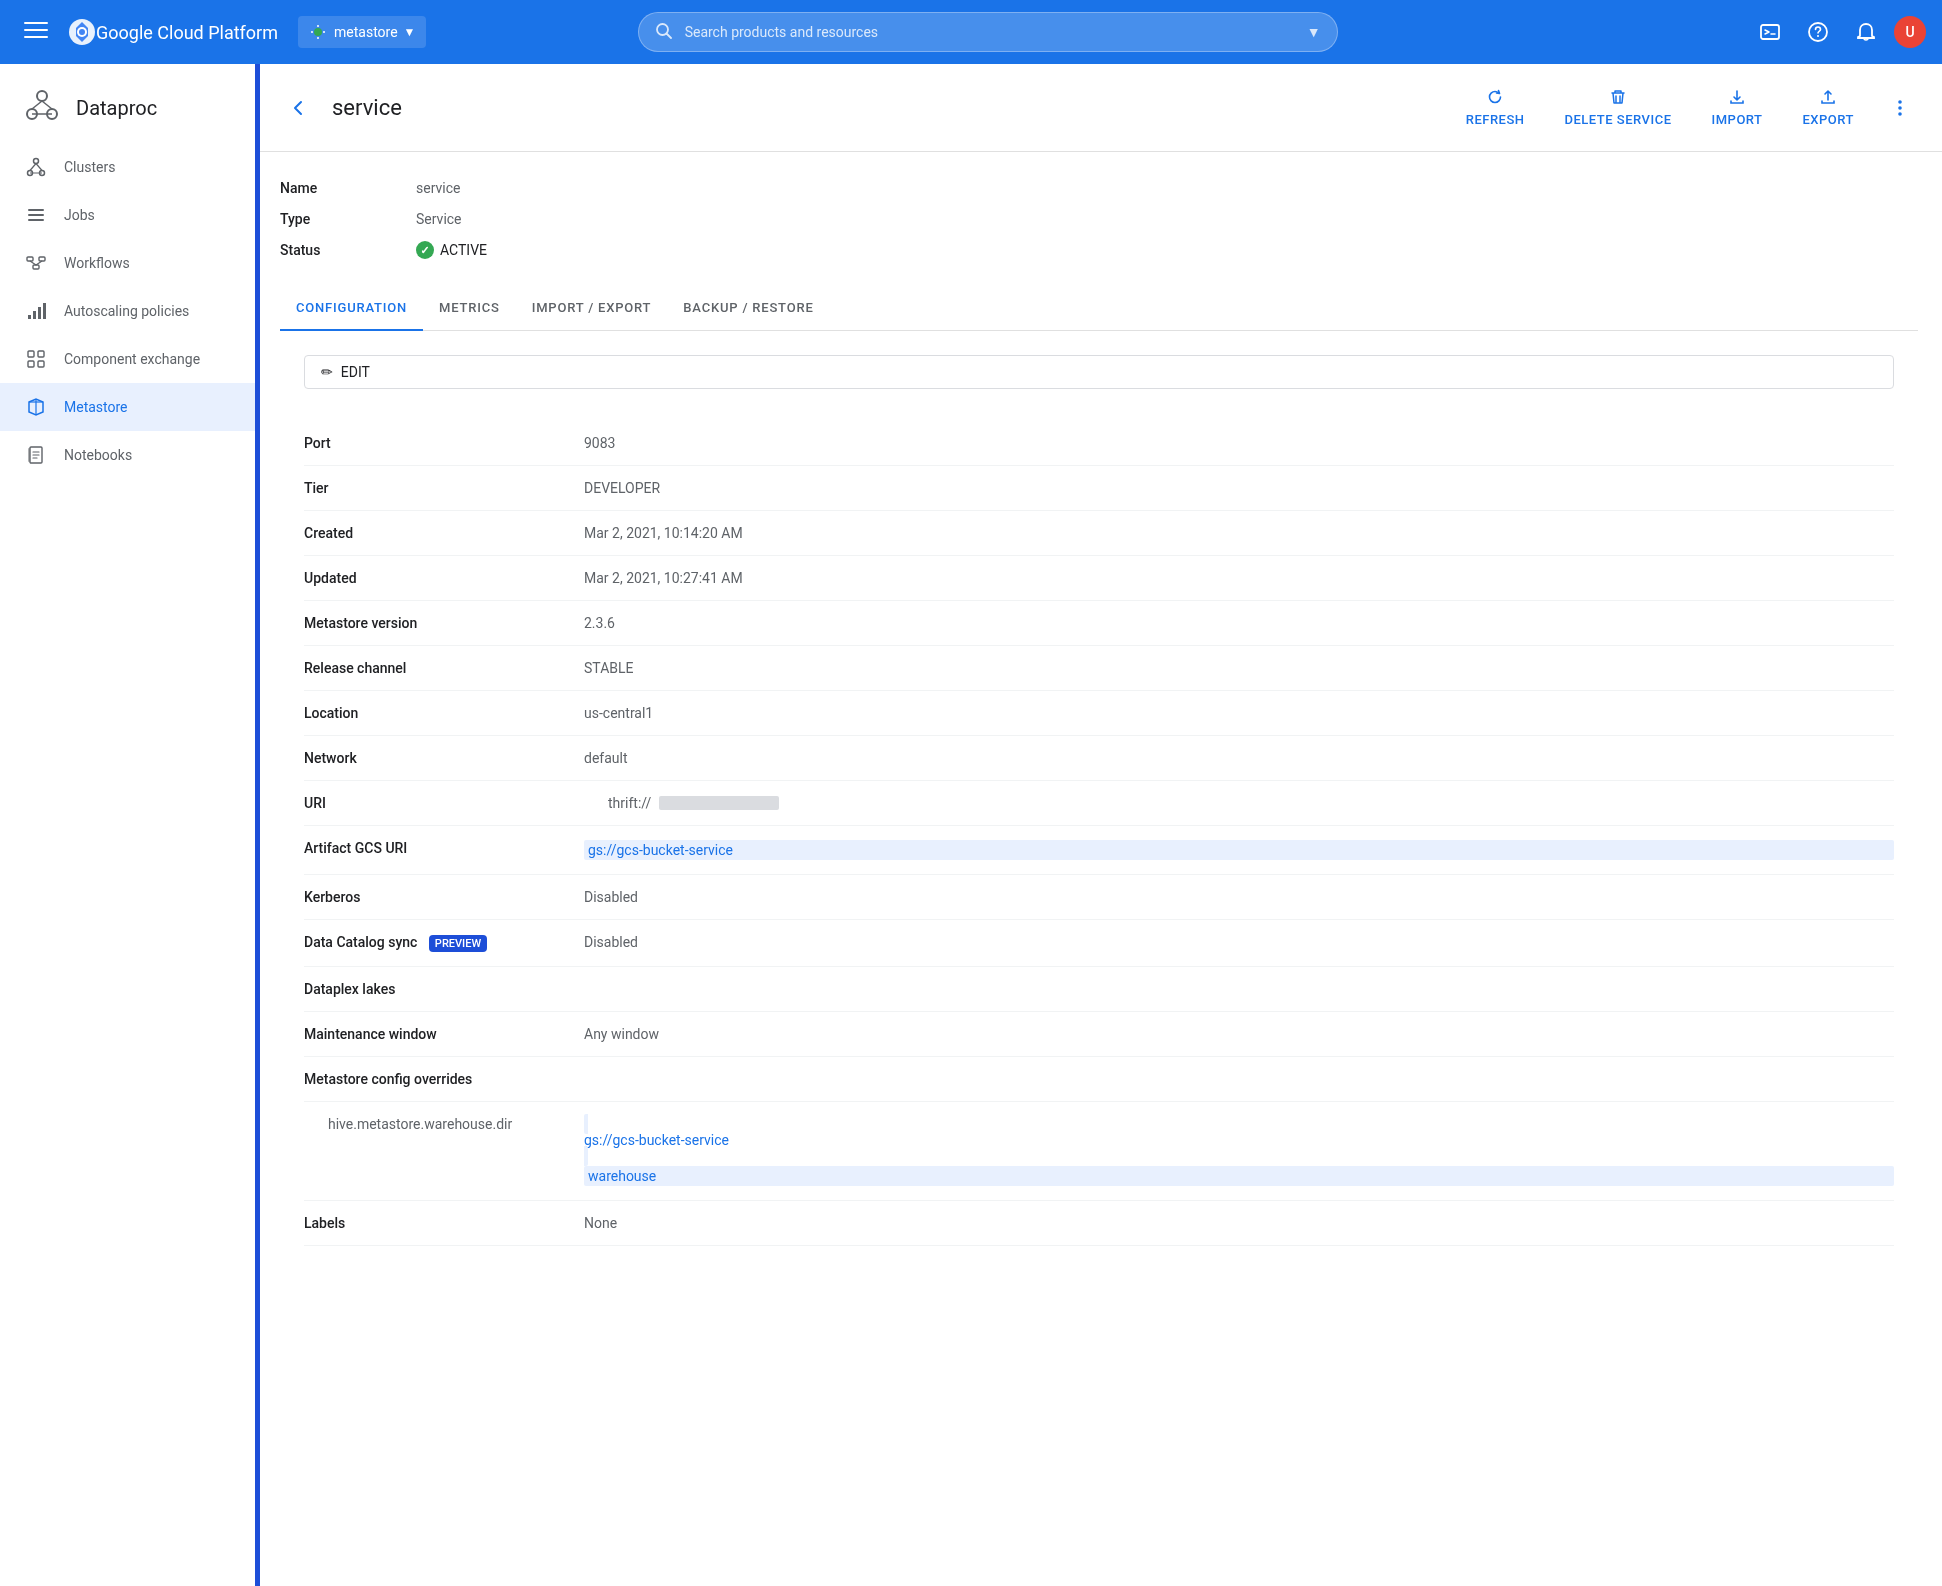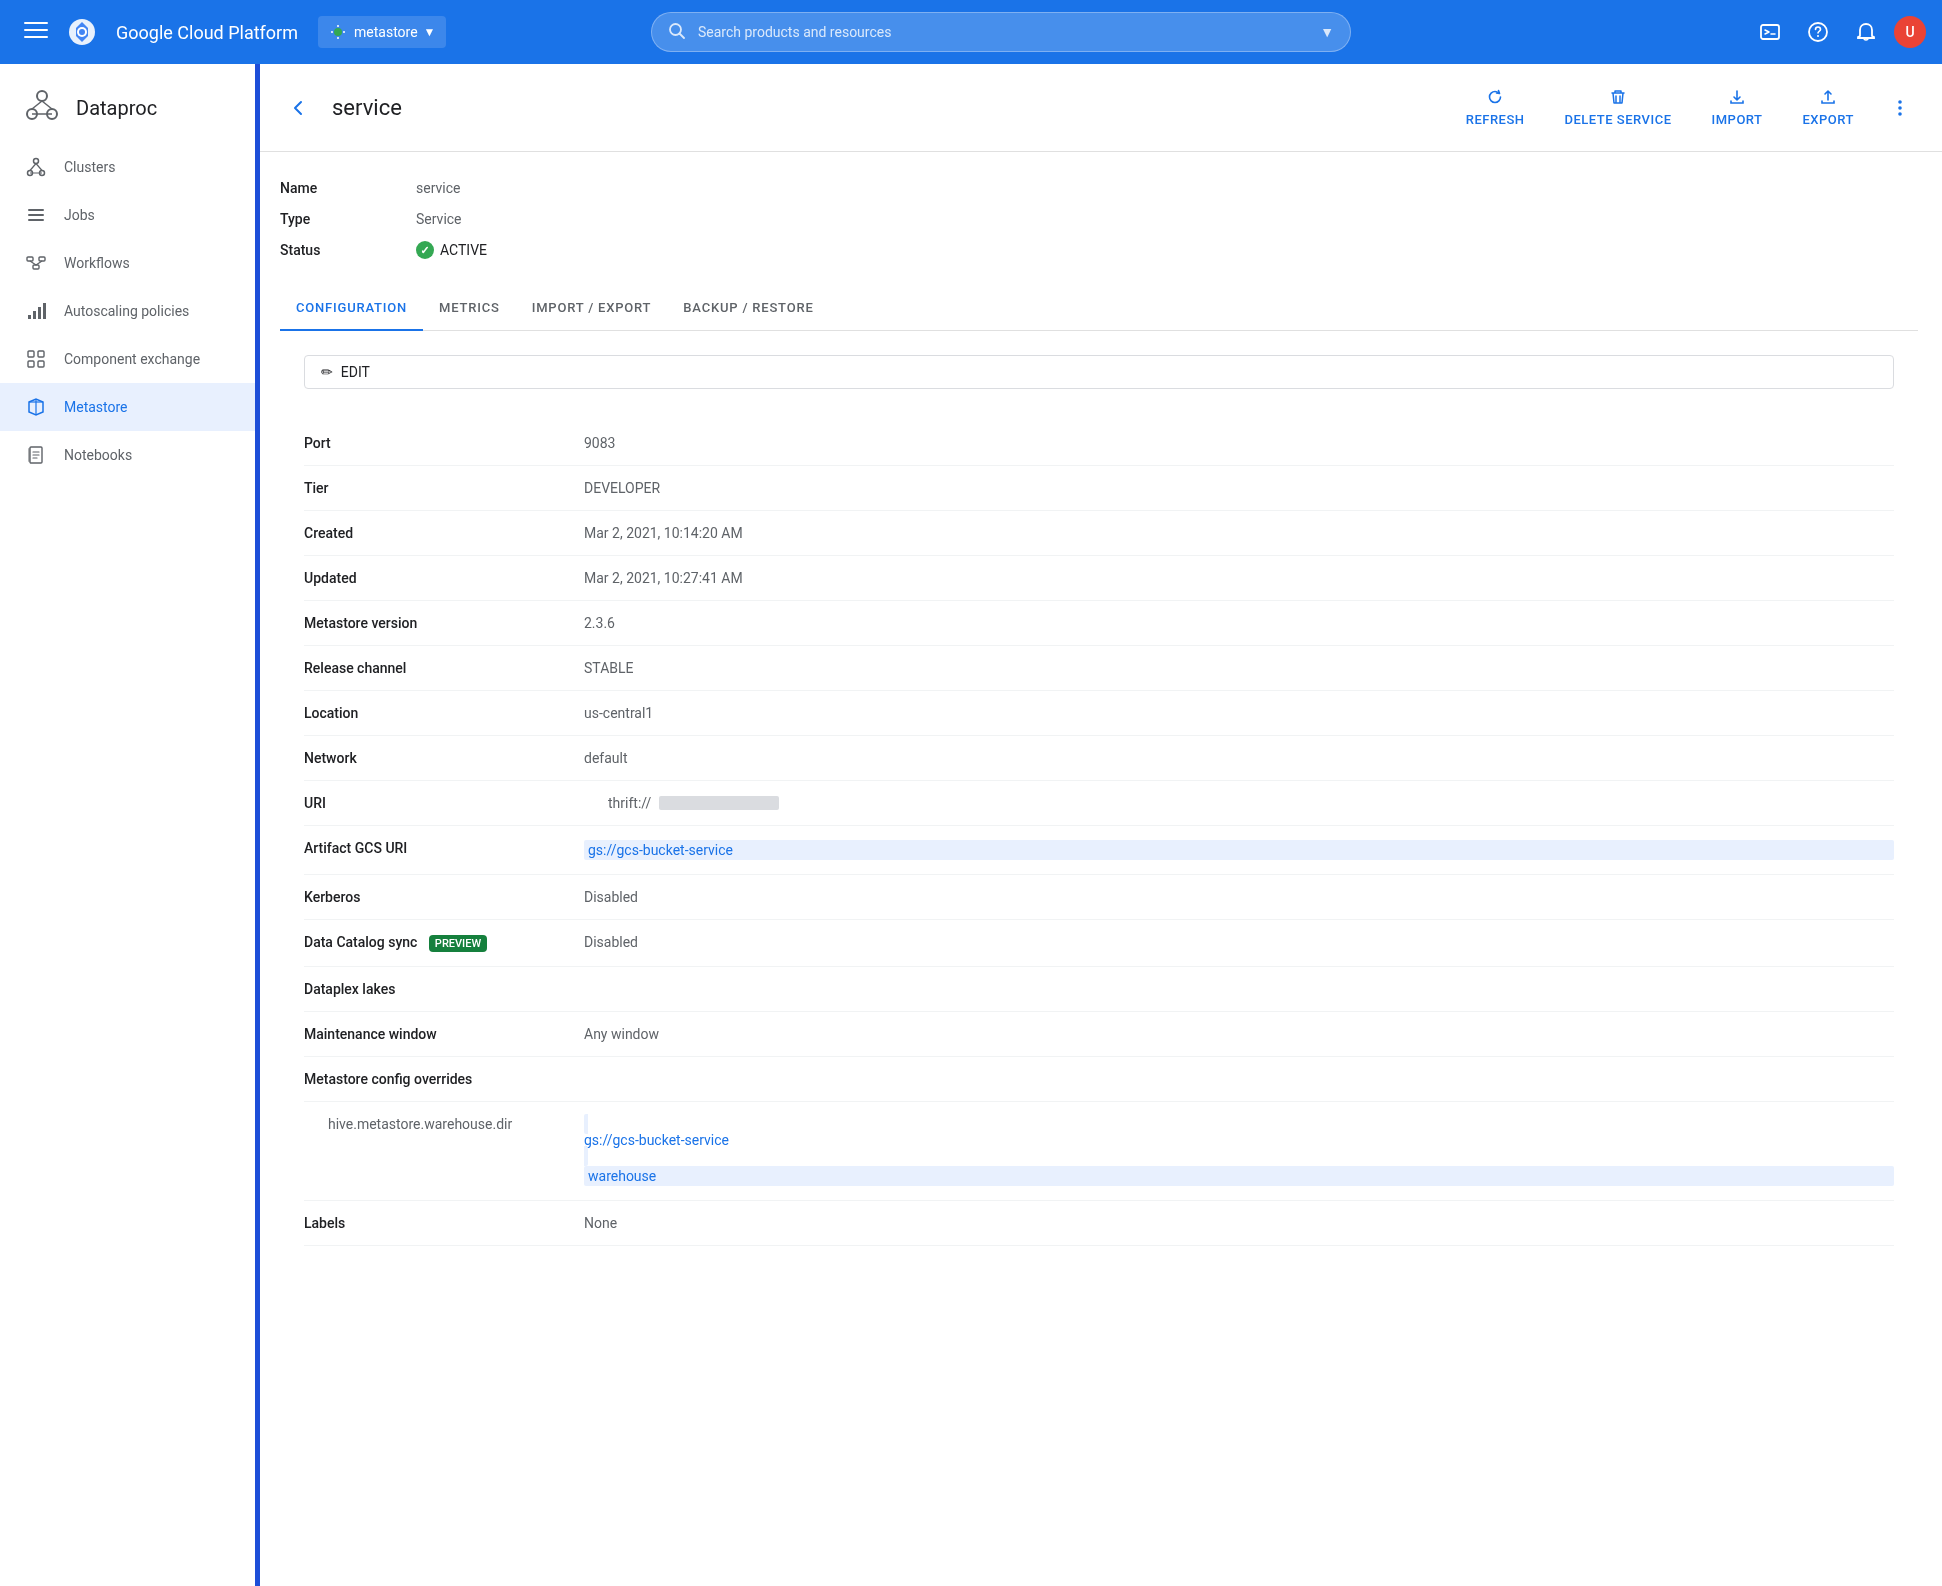--- a/index.html
+++ b/index.html
@@ -4,21 +4,21 @@
   <style>
     * { box-sizing: border-box; margin: 0; padding: 0; }
     body { font-family: 'Roboto', Arial, sans-serif; font-size: 14px; color: #202124; background: #f8f9fa; }
 
     
     .topbar {
       display: flex; align-items: center; background: #1a73e8; height: 64px;
       padding: 0 16px; gap: 12px; position: fixed; top: 0; left: 0; right: 0; z-index: 100;
     }
     .topbar-menu-icon { color: white; font-size: 20px; cursor: pointer; padding: 8px; }
-    .topbar-logo { color: white; font-size: 18px; font-weight: 400; white-space: nowrap; display: flex; align-items: center; gap: 20px; }
+    .topbar-logo { color: white; font-size: 18px; font-weight: 400; white-space: nowrap; display: flex; align-items: center; gap: 0; }
     .topbar-logo-text { font-size: 18px; }
     .topbar-project { display: flex; align-items: center; gap: 6px; color: white; background: rgba(255,255,255,0.15); border-radius: 4px; padding: 6px 10px; cursor: pointer; margin-left: 8px; }
     .topbar-search { flex: 1; background: rgba(255,255,255,0.2); border: 1px solid rgba(255,255,255,0.3); border-radius: 24px; display: flex; align-items: center; padding: 0 16px; height: 40px; color: white; max-width: 700px; margin: 16px auto; cursor: pointer; }
     .topbar-search-icon { margin-right: 12px; opacity: 0.8; }
     .topbar-search-text { flex: 1; color: rgba(255,255,255,0.8); font-size: 14px; }
     .topbar-search-dropdown { color: white; opacity: 0.8; }
     .topbar-actions { display: flex; align-items: center; gap: 8px; margin-left: auto; }
     .topbar-icon-btn { color: white; width: 40px; height: 40px; display: flex; align-items: center; justify-content: center; cursor: pointer; border-radius: 50%; font-size: 18px; }
 
     
@@ -87,21 +87,21 @@
 
     
     .detail-row {
       display: grid; grid-template-columns: 280px 1fr; border-bottom: 1px solid #f1f3f4;
       padding: 14px 0; align-items: start;
     }
     .detail-label { font-weight: 500; font-size: 14px; color: #202124; }
     .detail-value { font-size: 14px; color: #5f6368; }
     .detail-link { color: #1a73e8; text-decoration: none; }
     .preview-badge {
-      display: inline-block; background: #15803d; color: white;
+      display: inline-block; background: #1d4ed8; color: white;
       font-size: 11px; font-weight: 500; padding: 2px 6px; border-radius: 4px;
       margin-left: 8px; vertical-align: middle;
     }
     .uri-row { display: flex; align-items: center; gap: 8px; margin-left: 24px; }
     .uri-redacted { background: #dadce0; width: 120px; height: 14px; border-radius: 2px; display: inline-block; }
     .artifact-highlight { background: #e8f0fe; padding: 2px 4px; border-radius: 2px; }
     .warehouse-link { display: block; }
     .detail-label-sub { font-size: 14px; color: #5f6368; padding-left: 24px; }
   </style>
 </head>

